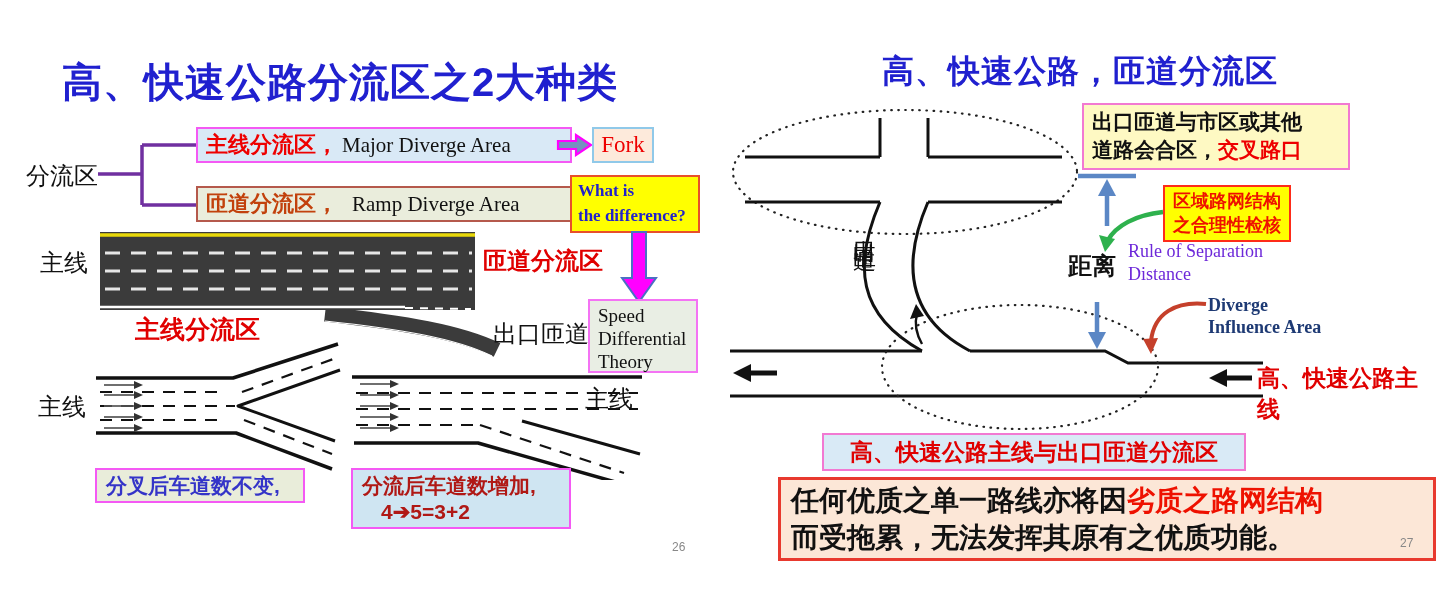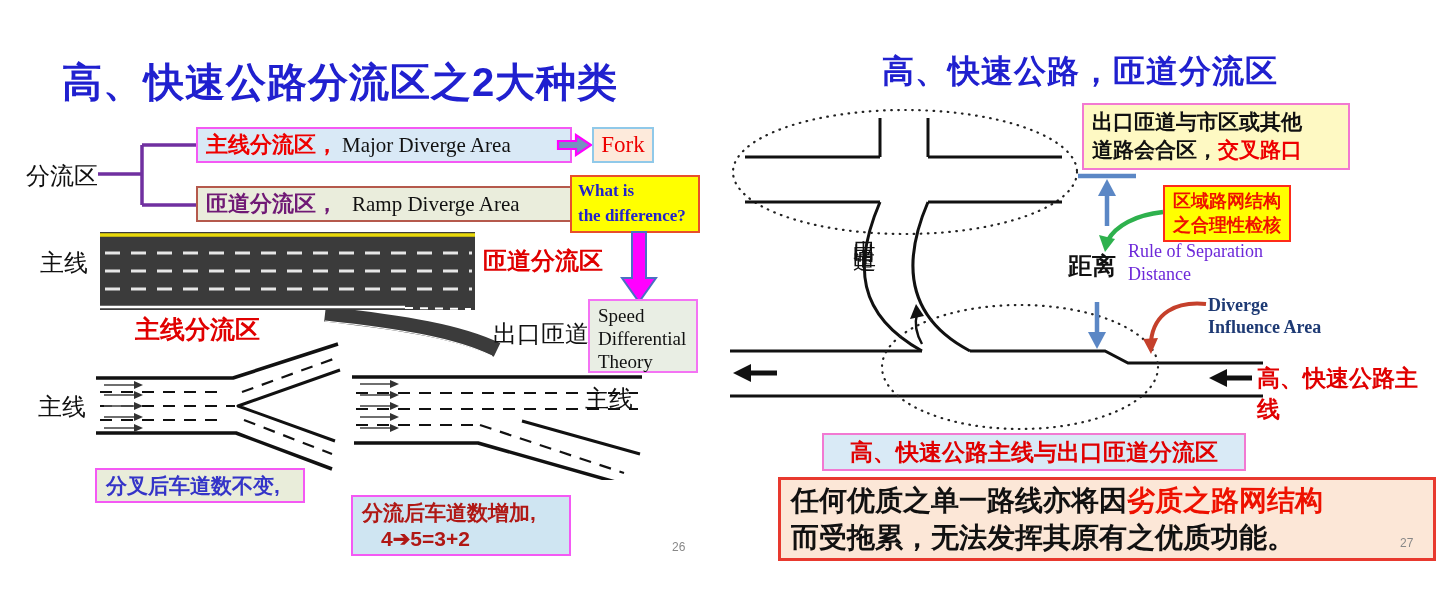--- a/index.html
+++ b/index.html
@@ -13,37 +13,37 @@
   .serif{font-family:"Liberation Serif",serif;}
   
   .l-title{left:10px;top:55px;width:660px;font-size:40px;}
   .root-label{left:26px;top:160px;font-size:24px;color:#111;}
   .box-major{left:196px;top:127px;width:356px;height:32px;background:#d9e9f6;border:2px solid #f459f4;
     display:flex;align-items:center;padding:0 8px;}
   .box-major .cn{color:#ee0000;font-weight:bold;font-size:22px;}
   .box-major .en{font-size:21px;color:#111;margin-left:4px;}
   .box-ramp{left:196px;top:186px;width:366px;height:32px;background:#eaeddc;border:2px solid #b5594c;
     display:flex;align-items:center;padding:0 8px;}
-  .box-ramp .cn{color:#701a75;font-weight:bold;font-size:22px;}
+  .box-ramp .cn{color:#c2410c;font-weight:bold;font-size:22px;}
   .box-ramp .en{font-size:21px;color:#111;margin-left:14px;}
   .box-fork{left:592px;top:127px;width:58px;height:32px;background:#fdeadb;border:2px solid #90c9e9;
     display:flex;align-items:center;justify-content:center;color:#ee0000;font-size:23px;}
   .box-question{left:570px;top:175px;width:118px;height:50px;background:#ffff00;border:2px solid #e8502a;
     color:#2222cc;font-size:17px;font-weight:600;line-height:1.45;padding:2px 2px 2px 6px;}
   .lbl-mainline-photo{left:40px;top:247px;font-size:24px;color:#111;}
   .lbl-rampdiv{left:483px;top:245px;font-size:24px;font-weight:bold;color:#e00000;}
   .lbl-exitramp{left:493px;top:318px;font-size:24px;color:#111;}
   .box-theory{left:588px;top:299px;width:96px;height:64px;background:#e9eee4;border:2px solid #f473f4;
     color:#111;font-size:19px;line-height:1.22;padding:3px 2px 3px 8px;}
   .lbl-majordiv{left:135px;top:313px;font-size:25px;font-weight:bold;color:#e00000;}
   .lbl-mainline-d1{left:38px;top:391px;font-size:24px;color:#111;}
   .lbl-mainline-d2{left:585px;top:383px;font-size:24px;color:#111;}
   .cap{border:2px solid #f459f4;font-weight:bold;font-size:21px;line-height:1.24;padding:3px 0 2px 0;}
   .cap-left{left:95px;top:468px;width:206px;background:#e9edda;color:#3434c8;}
-  .cap-right{left:351px;top:468px;width:216px;background:#cfe5f2;color:#b01815;margin-top:27px;}
+  .cap-right{left:351px;top:468px;width:216px;background:#cfe5f2;color:#b01815;}
   .cap .l1{padding-left:9px;}
   .cap .l2{padding-left:28px;}
   .pagenum{font-size:12px;color:#888;}
   .pg26{left:672px;top:540px;}
   .pg27{left:1400px;top:536px;}
   
   .r-title{left:720px;top:50px;width:720px;font-size:32px;}
   .box-junction{left:1082px;top:103px;width:248px;background:#fef9c3;border:2px solid #f279d2;
     font-size:21px;font-weight:bold;line-height:1.35;padding:3px 8px;color:#111;}
   .box-junction .red{color:#ee0000;}

